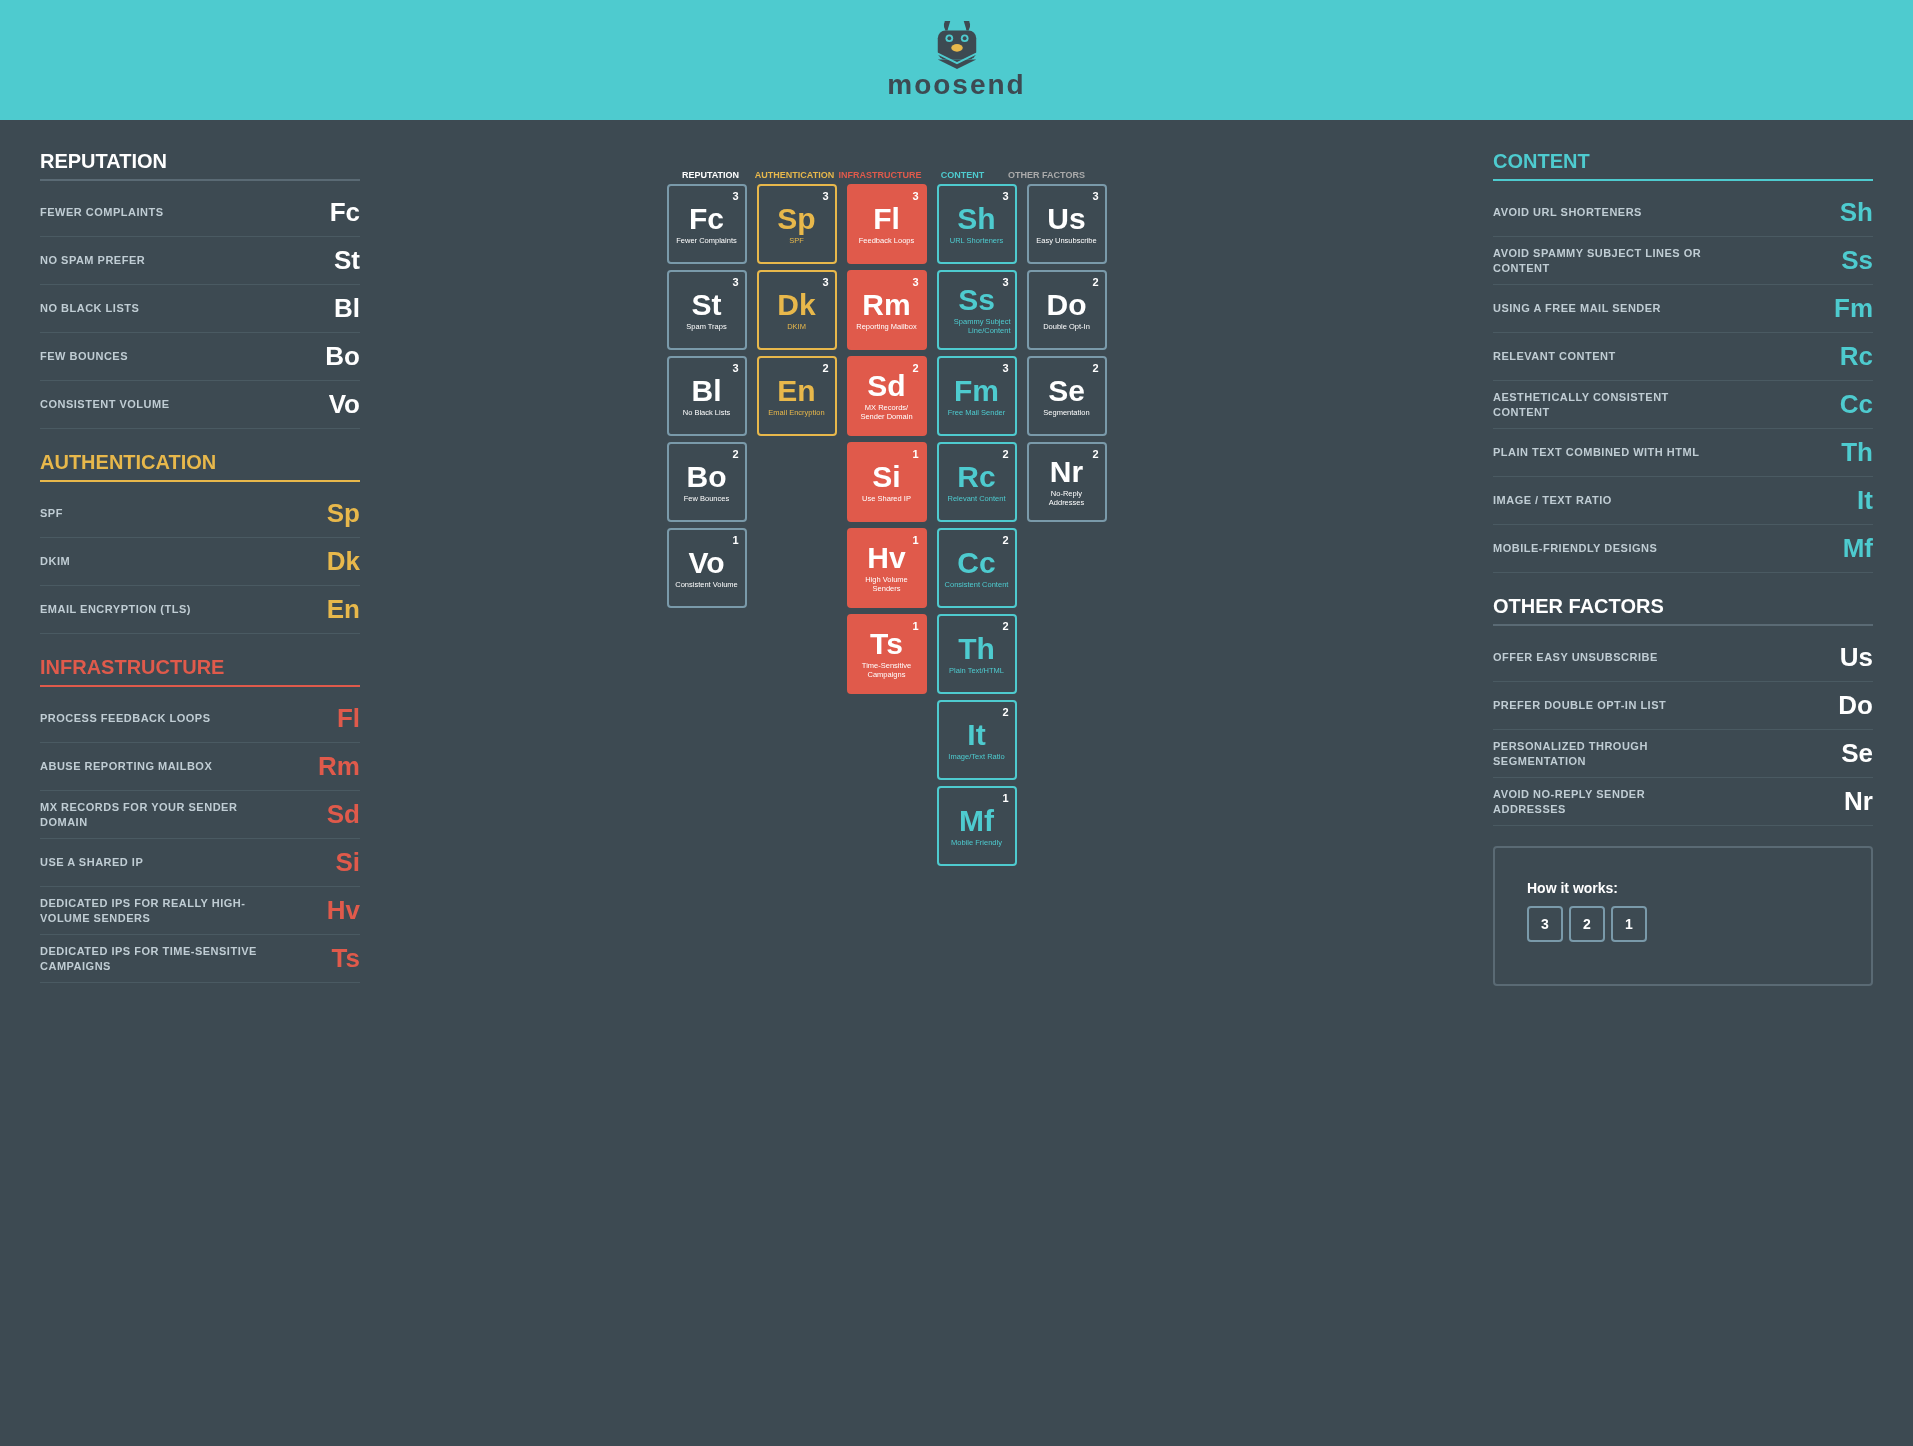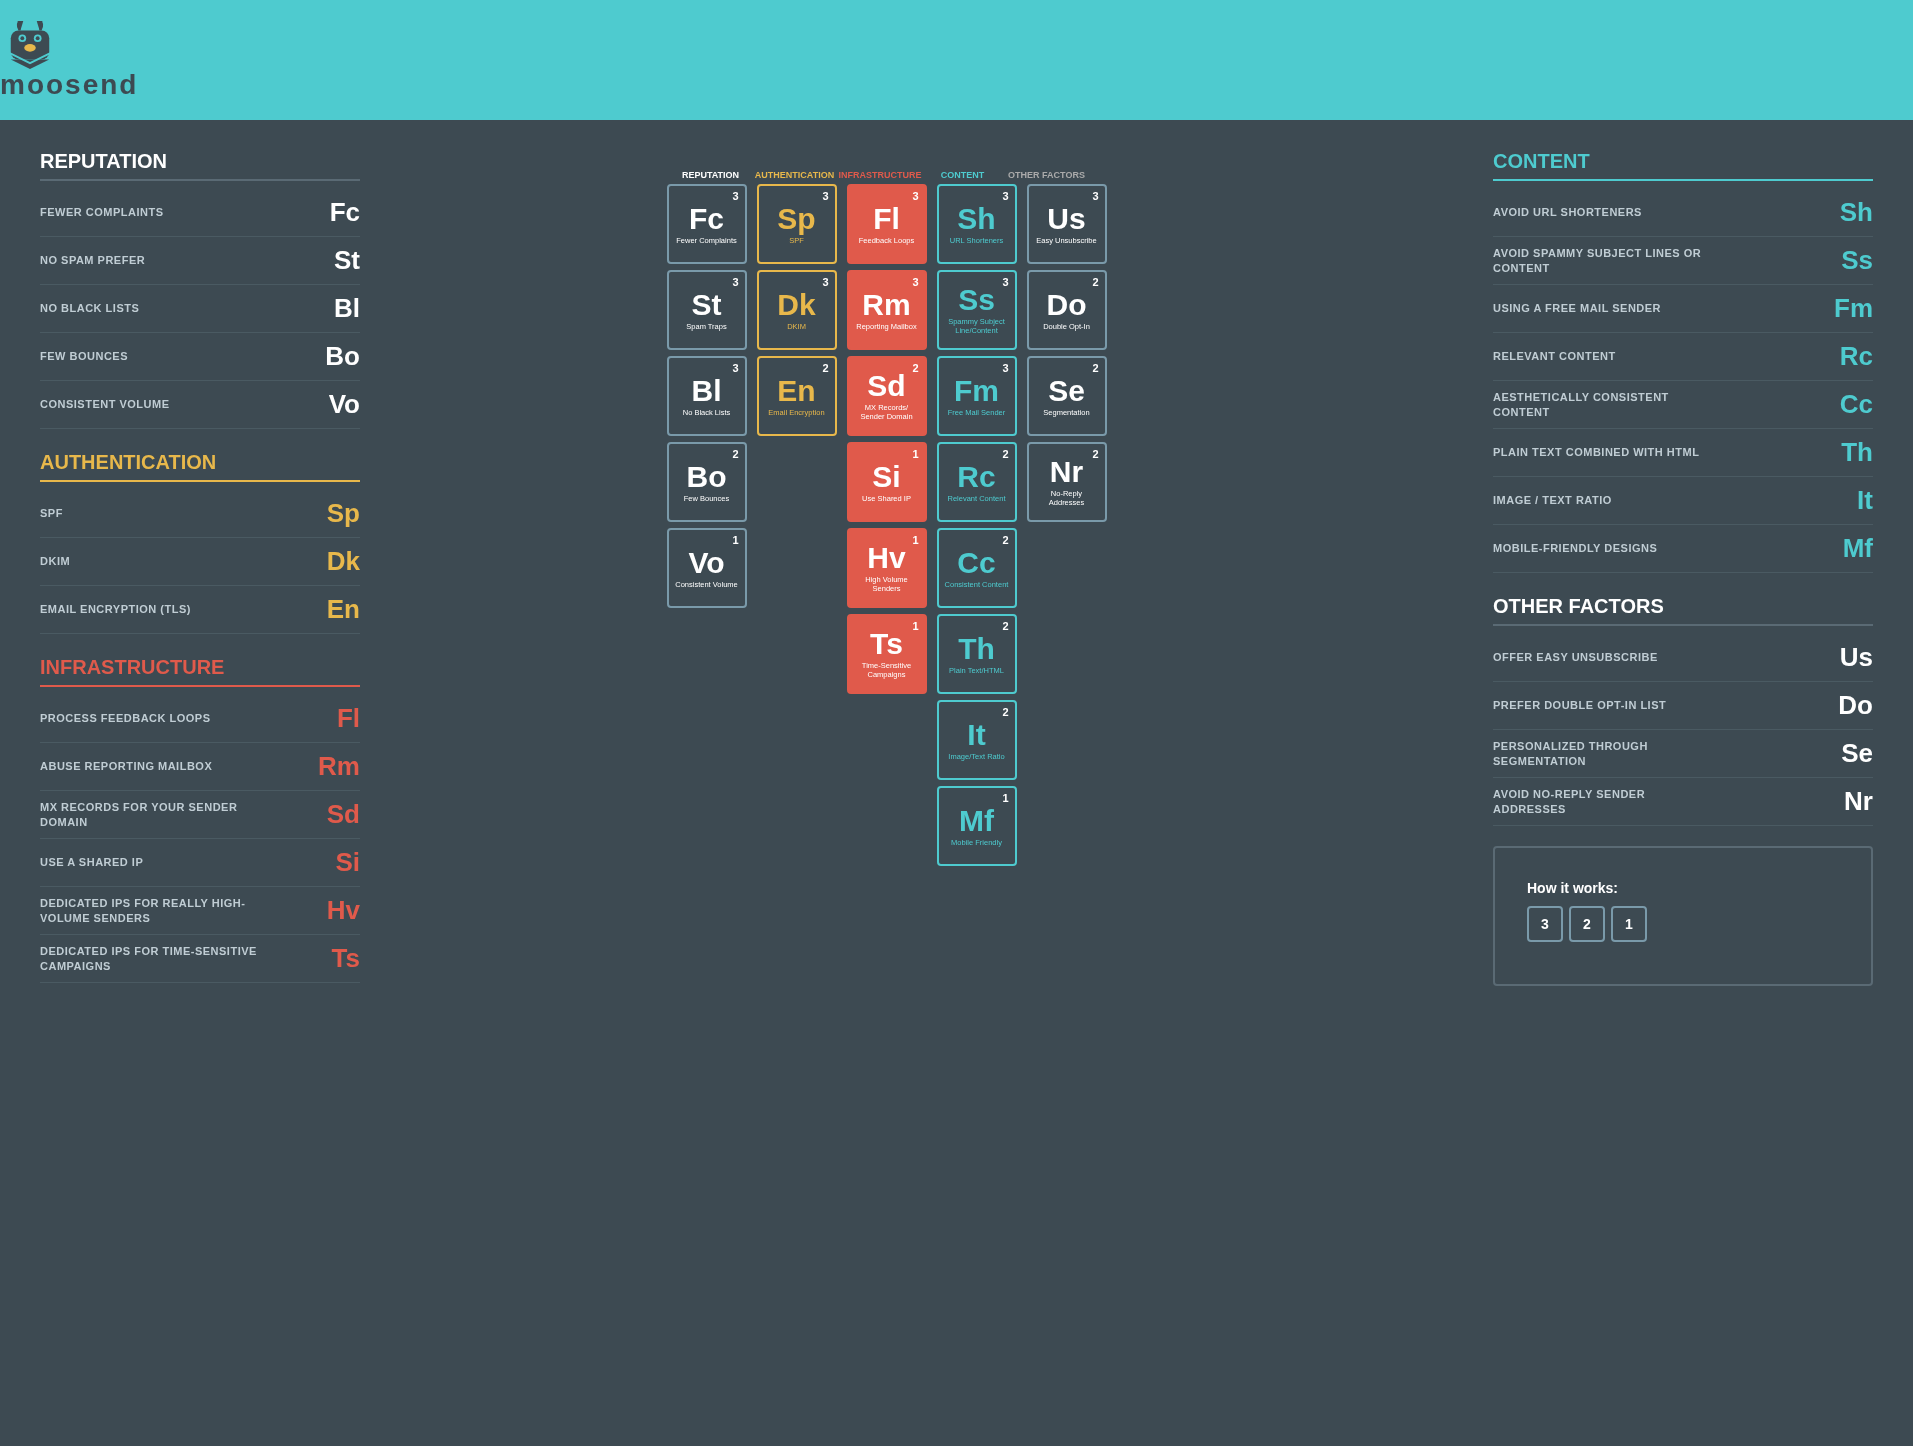--- a/index.html
+++ b/index.html
@@ -5,20 +5,21 @@
     * { margin: 0; padding: 0; box-sizing: border-box; }
     body { width: 1913px; min-height: 1446px; font-family: Arial, sans-serif; background: #3d4a52; }
 
     
     .header {
       background: #4ecbcf;
       width: 100%;
       height: 120px;
       display: flex;
       flex-direction: column;
+      align-items: center;
       justify-content: center;
       gap: 0;
     }
     .header-logo {
       width: 60px;
       height: 50px;
     }
     .header-title {
       color: #3d4a52;
       font-size: 28px;
@@ -163,21 +164,21 @@
     .pt-cell.auth .pt-sym { color: #e8b84b; }
     .pt-cell.content .pt-sym { color: #4ecbcf; }
     .pt-name {
       font-size: 7.5px;
       color: #ffffff;
       text-align: center;
       margin-top: 2px;
       line-height: 1.2;
     }
     .pt-cell.auth .pt-name { color: #e8b84b; }
-    .pt-cell.content .pt-name { color: #4ecbcf; }
+    .pt-cell.content .pt-name { color: #4ecbcf; text-align: right; }
 
     
     .right-sidebar {
       width: 380px;
       flex-shrink: 0;
     }
     .section-title.content-color { color: #4ecbcf; border-bottom-color: #4ecbcf; }
     .section-title.other-color { color: #ffffff; border-bottom-color: #5a6a74; }
     .item-symbol.content-sym { color: #4ecbcf; }
 

